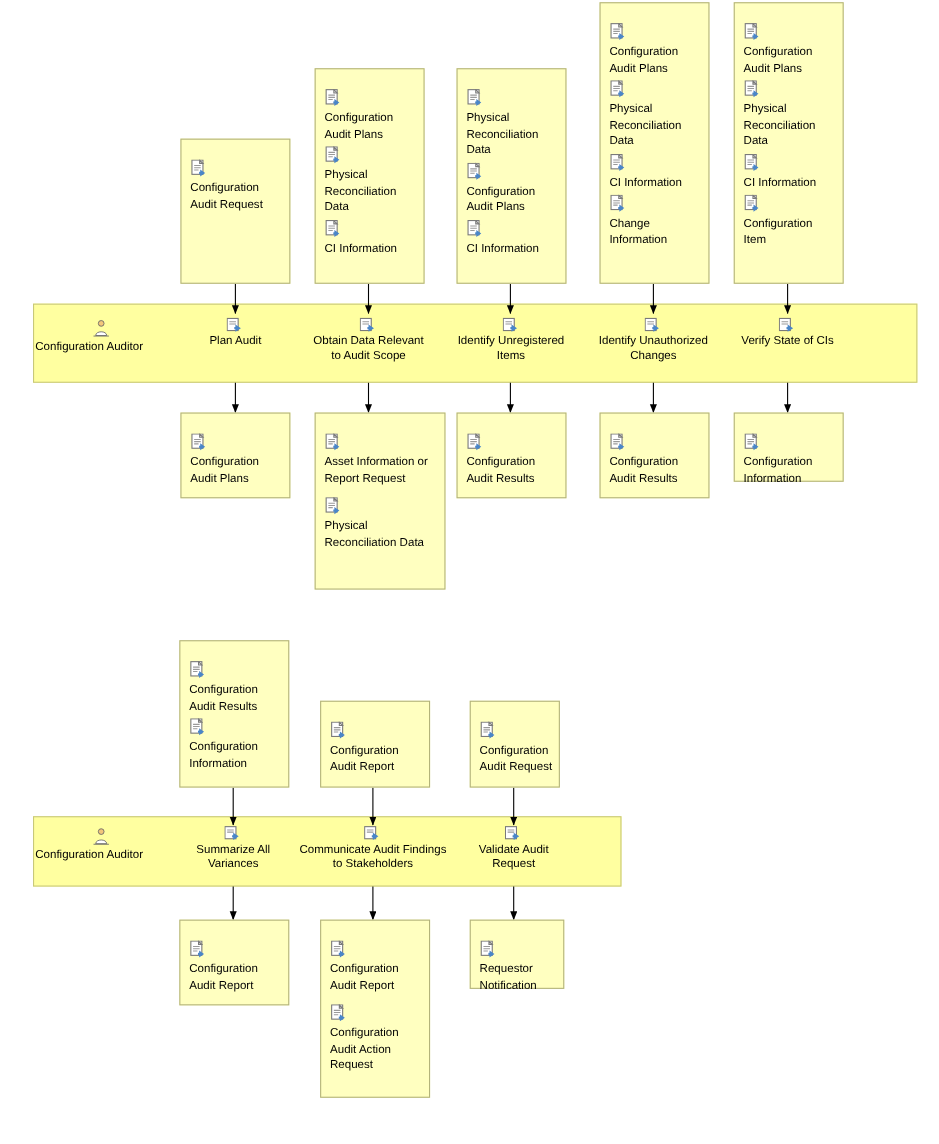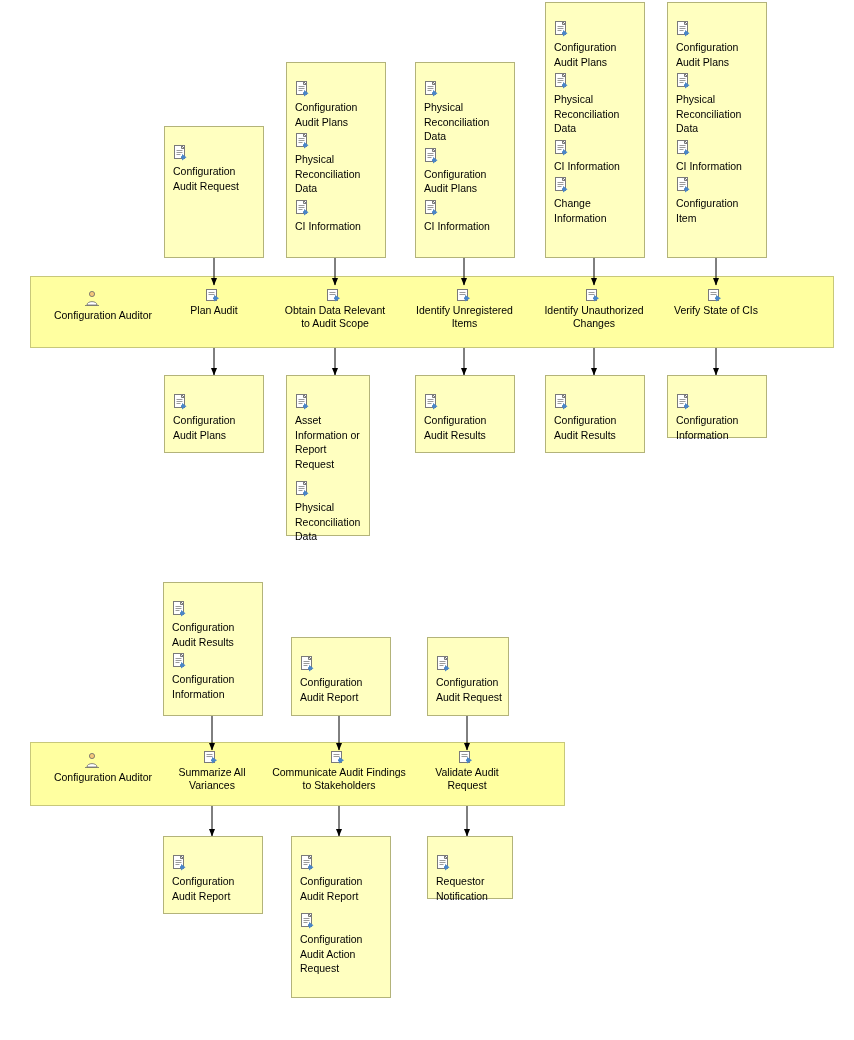--- a/index.html
+++ b/index.html
@@ -4,21 +4,21 @@
 <style>
   html,body{margin:0;padding:0;background:#ffffff;}
   body{width:854px;height:1040px;position:relative;font-family:"Liberation Sans",sans-serif;}
   .canvas{position:relative;width:854px;height:1040px;}
   .band{position:absolute;background:#ffffa0;border:1px solid #c8c87a;box-sizing:border-box;}
   .box{position:absolute;background:#ffffc0;border:1px solid #b3b37a;box-sizing:border-box;padding:0;}
   .box-inner{padding:18px 6px 8px 8px;}
   .lbl{font-size:10.5px;line-height:14.5px;color:#000;text-align:left;}
   .node{position:absolute;text-align:center;width:100px;}
   .node .nlbl{font-size:10.5px;line-height:13px;color:#000;}
-  .role{position:absolute;text-align:right;width:120px;}
+  .role{position:absolute;text-align:left;width:120px;}
   .role .rlbl{font-size:10.5px;line-height:13px;color:#000;}
   .ico{display:block;margin:0 auto 2px auto;}
   .docico{width:15px;height:16px;position:relative;display:inline-block;vertical-align:top;}
   .artitem{margin-bottom:4px;}
   .artitem:last-child{margin-bottom:0;}
   .artrow{display:block;}
   .arttext{display:block;margin-top:1px;}
 </style>
 </head>
 <body>
@@ -336,21 +336,21 @@
               <line x1="3.5" y1="7.5" x2="9.5" y2="7.5" stroke="#9a9a9a"></line>
               <line x1="3.5" y1="9.5" x2="7.5" y2="9.5" stroke="#9a9a9a"></line>
               <path d="M9 9 l4.5 3.2 l-4.5 3.2 z" fill="#4a86c8"></path>
               <rect x="8" y="11.2" width="3.5" height="2" fill="#4a86c8"></rect>
             </svg></span>
         <span class="lbl arttext">Configuration Audit Plans</span>
       </div>
     </div>
   </div>
 
-  <div class="box" style="left:286px;top:375px;width:84px;height:161px;">
+  <div class="box" style="left:286px;top:375px;width:119px;height:161px;">
     <div class="box-inner">
       <div class="artitem">
         <span class="artrow"><svg class="docico" viewBox="0 0 15 16">
               <rect x="1.5" y="0.5" width="10" height="13" fill="#ffffff" stroke="#7a7a7a"></rect>
               <path d="M8.5 0.5 L11.5 3.5 L8.5 3.5 Z" fill="#e6e6e6" stroke="#7a7a7a"></path>
               <line x1="3.5" y1="5.5" x2="9.5" y2="5.5" stroke="#9a9a9a"></line>
               <line x1="3.5" y1="7.5" x2="9.5" y2="7.5" stroke="#9a9a9a"></line>
               <line x1="3.5" y1="9.5" x2="7.5" y2="9.5" stroke="#9a9a9a"></line>
               <path d="M9 9 l4.5 3.2 l-4.5 3.2 z" fill="#4a86c8"></path>
               <rect x="8" y="11.2" width="3.5" height="2" fill="#4a86c8"></rect>

